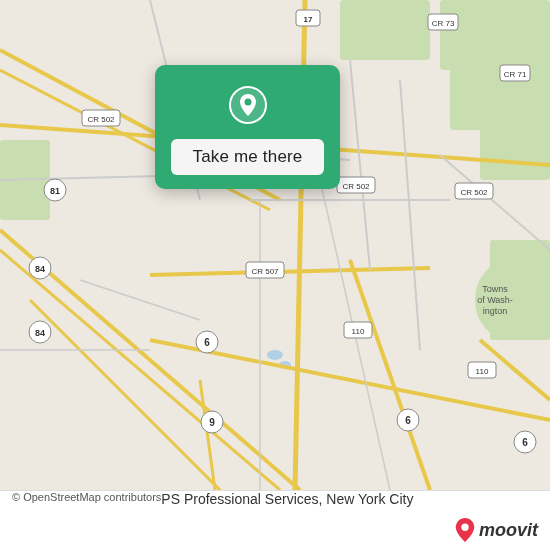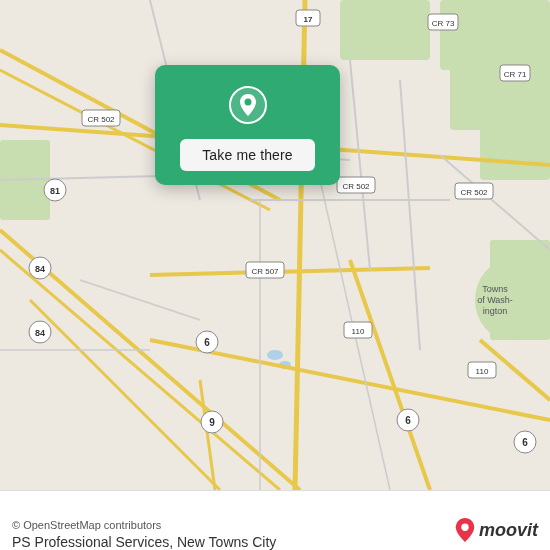--- a/index.html
+++ b/index.html
@@ -55,35 +55,35 @@
       width: 38px;
       height: 38px;
     }
 
     #take-me-there-btn {
       background: #f5f5f5;
       color: #222;
       border: none;
       border-radius: 6px;
       padding: 8px 22px;
-      font-size: 14px;
+      font-size: 17px;
       font-weight: 500;
       cursor: pointer;
       white-space: nowrap;
       letter-spacing: 0.01em;
     }
 
     
     #bottom-bar {
       width: 550px;
       height: 60px;
       background: #fff;
       display: flex;
-      flex-direction: column;
-      justify-content: flex-end;
+      flex-direction: row;
+      justify-content: flex-start;
       padding: 0 12px;
       border-top: 1px solid #ddd;
     }
 
     #osm-credit {
       font-size: 11px;
       color: #555;
       margin-bottom: 3px;
     }
 
@@ -226,21 +226,21 @@
         <path d="M19 8 C14.5 8 11 11.5 11 16 C11 22 19 30 19 30 C19 30 27 22 27 16 C27 11.5 23.5 8 19 8 Z" fill="white"></path>
         <circle cx="19" cy="16" r="3.5" fill="#2eaa72"></circle>
       </svg>
     </div>
     <button id="take-me-there-btn">Take me there</button>
   </div>
 </div>
 
 <div id="bottom-bar">
   <div id="osm-credit">© OpenStreetMap contributors</div>
-  <div id="location-name">PS Professional Services, New Towns City</div>
+  <div id="location-name">PS Professional Services, New York City</div>
 
   <div id="moovit-logo">
     <svg class="moovit-pin" viewBox="0 0 20 26" xmlns="http://www.w3.org/2000/svg">
       <path d="M10 0 C4.5 0 0 4.5 0 10 C0 17 10 26 10 26 C10 26 20 17 20 10 C20 4.5 15.5 0 10 0 Z" fill="#e8334a"></path>
       <circle cx="10" cy="10" r="4" fill="white"></circle>
     </svg>
     <span class="moovit-text">moovit</span>
   </div>
 </div>
 

